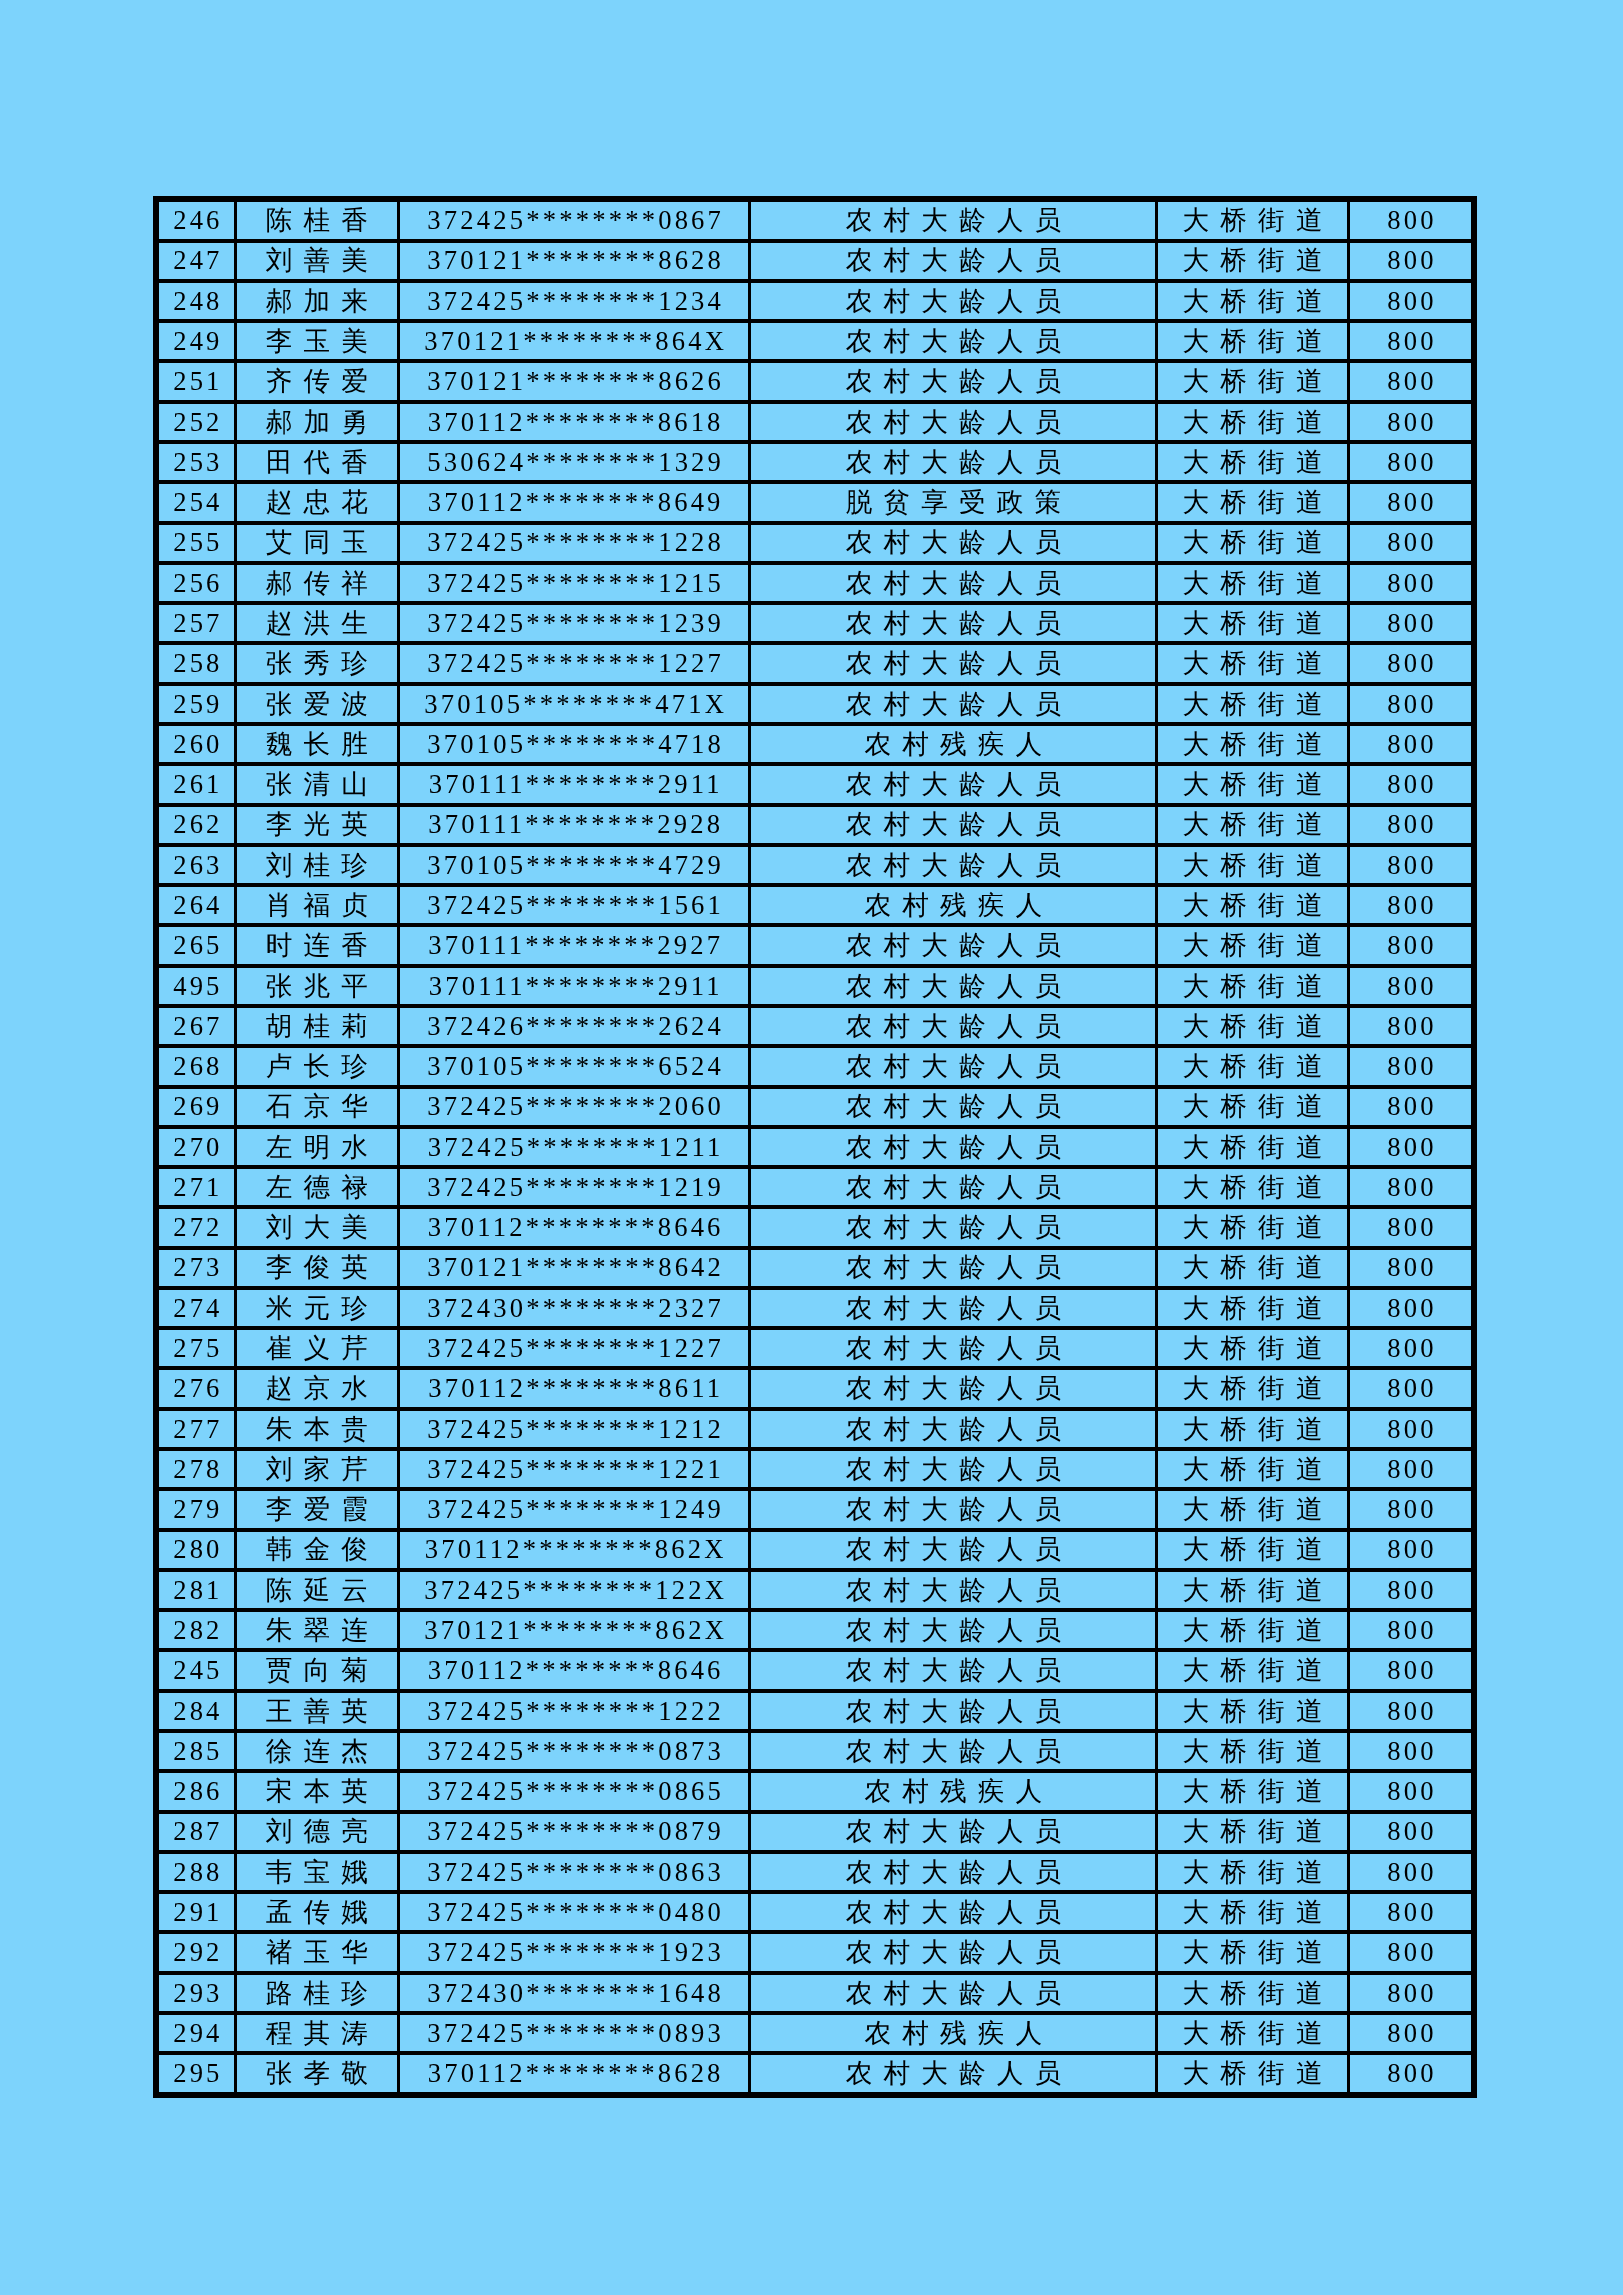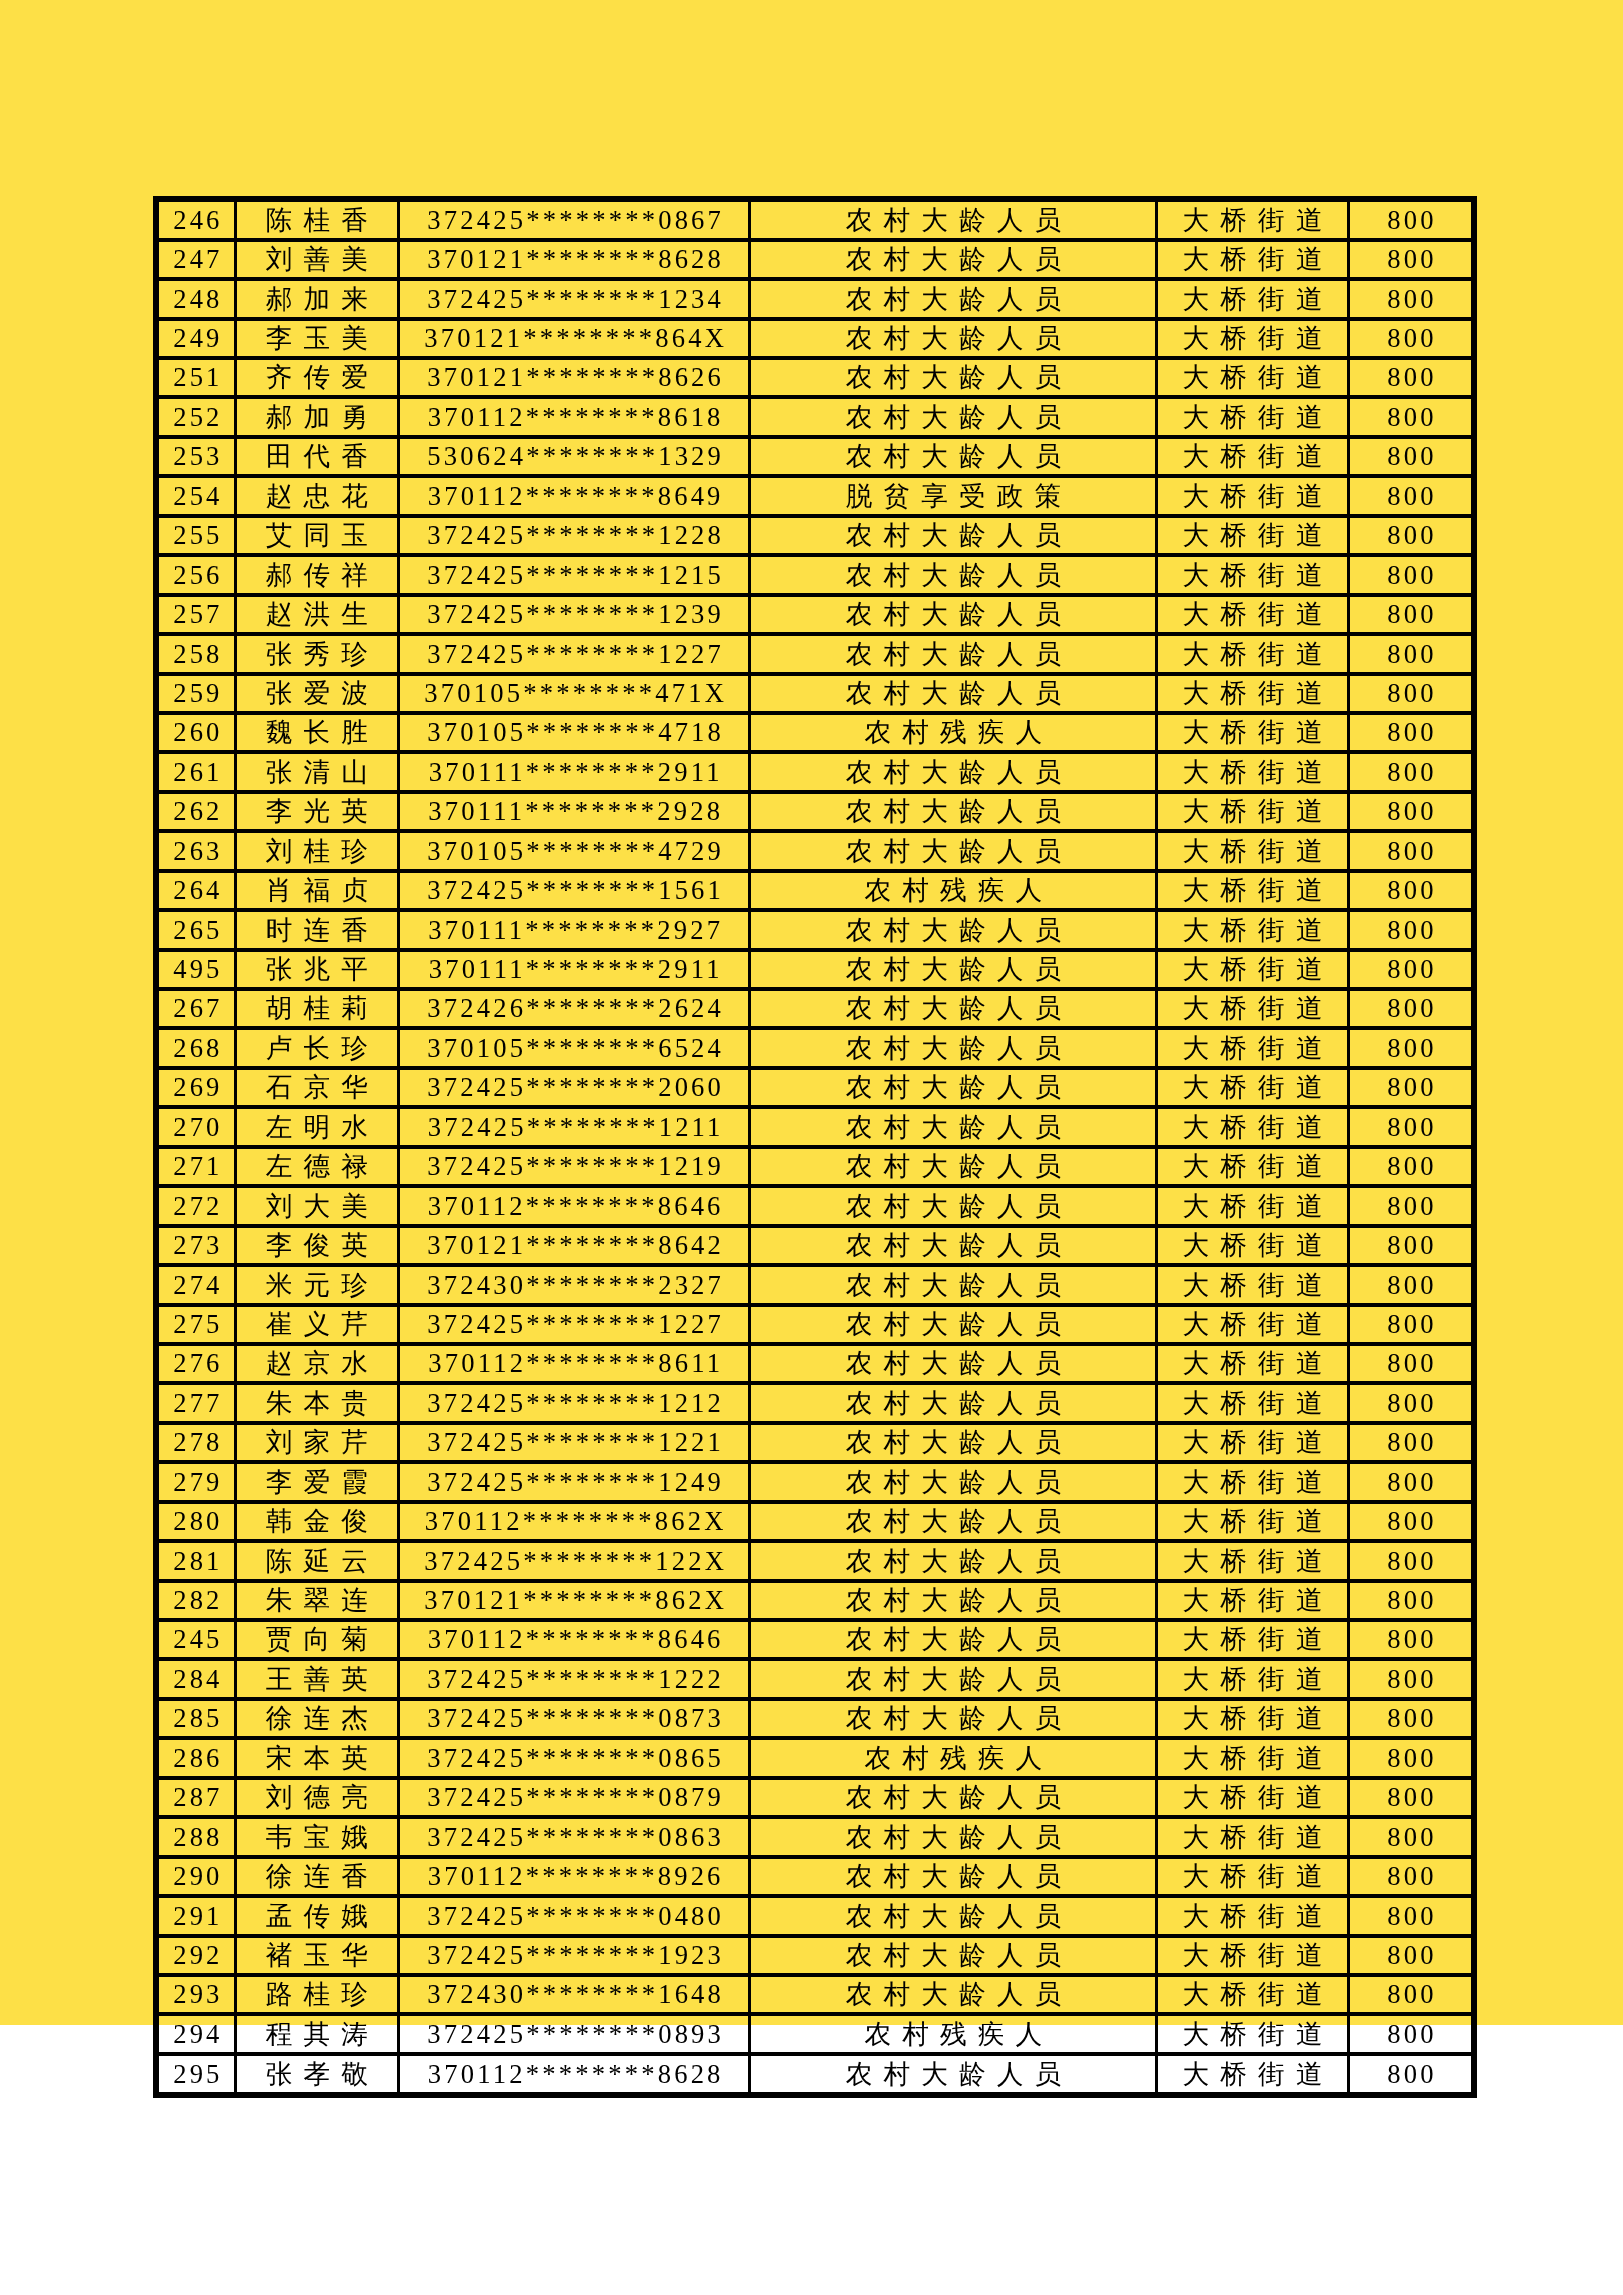--- a/index.html
+++ b/index.html
@@ -12,22 +12,22 @@
     background: #ffffff;
     position: relative;
     font-family: "Liberation Serif", "DejaVu Serif", serif;
     color: #000000;
   }
   .sheet {
     position: absolute;
     left: 0;
     top: 0;
     width: 1623px;
-    height: 2025px;
-    background: #fde047;
+    height: 2295px;
+    background: #7dd3fc;
   }
   table.benefit-table {
     position: absolute;
     left: 153px;
     top: 196px;
     width: 1324px;
     height: 1902px;
     border-collapse: collapse;
     table-layout: fixed;
     border: 6.6px solid #000000;
@@ -401,28 +401,20 @@
       </tr>
         <tr>
         <td class="num-cell">288</td>
         <td class="cjk-cell">韦宝娥</td>
         <td class="id-cell">372425********0863</td>
         <td class="cjk-cell">农村大龄人员</td>
         <td class="cjk-cell">大桥街道</td>
         <td class="num-cell">800</td>
       </tr>
         <tr>
-        <td class="num-cell">290</td>
-        <td class="cjk-cell">徐连香</td>
-        <td class="id-cell">370112********8926</td>
-        <td class="cjk-cell">农村大龄人员</td>
-        <td class="cjk-cell">大桥街道</td>
-        <td class="num-cell">800</td>
-      </tr>
-        <tr>
         <td class="num-cell">291</td>
         <td class="cjk-cell">孟传娥</td>
         <td class="id-cell">372425********0480</td>
         <td class="cjk-cell">农村大龄人员</td>
         <td class="cjk-cell">大桥街道</td>
         <td class="num-cell">800</td>
       </tr>
         <tr>
         <td class="num-cell">292</td>
         <td class="cjk-cell">褚玉华</td>

